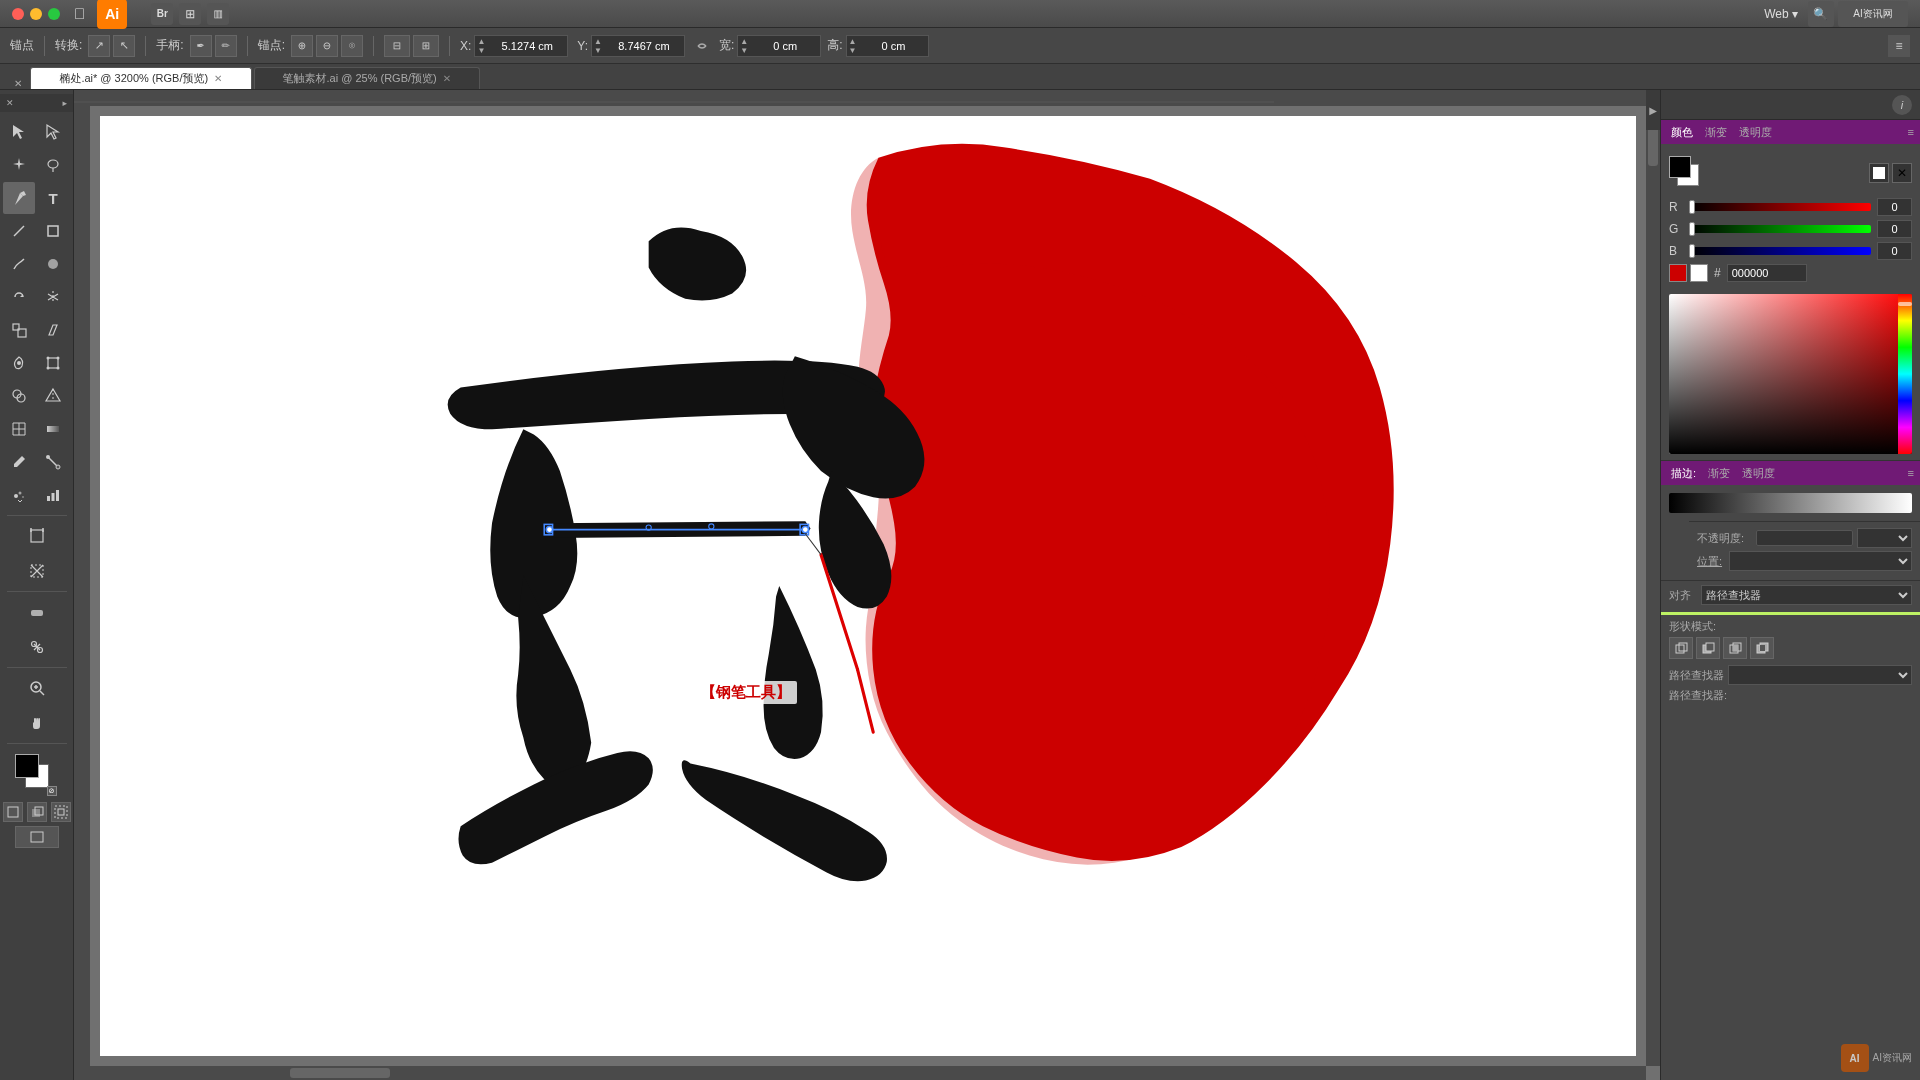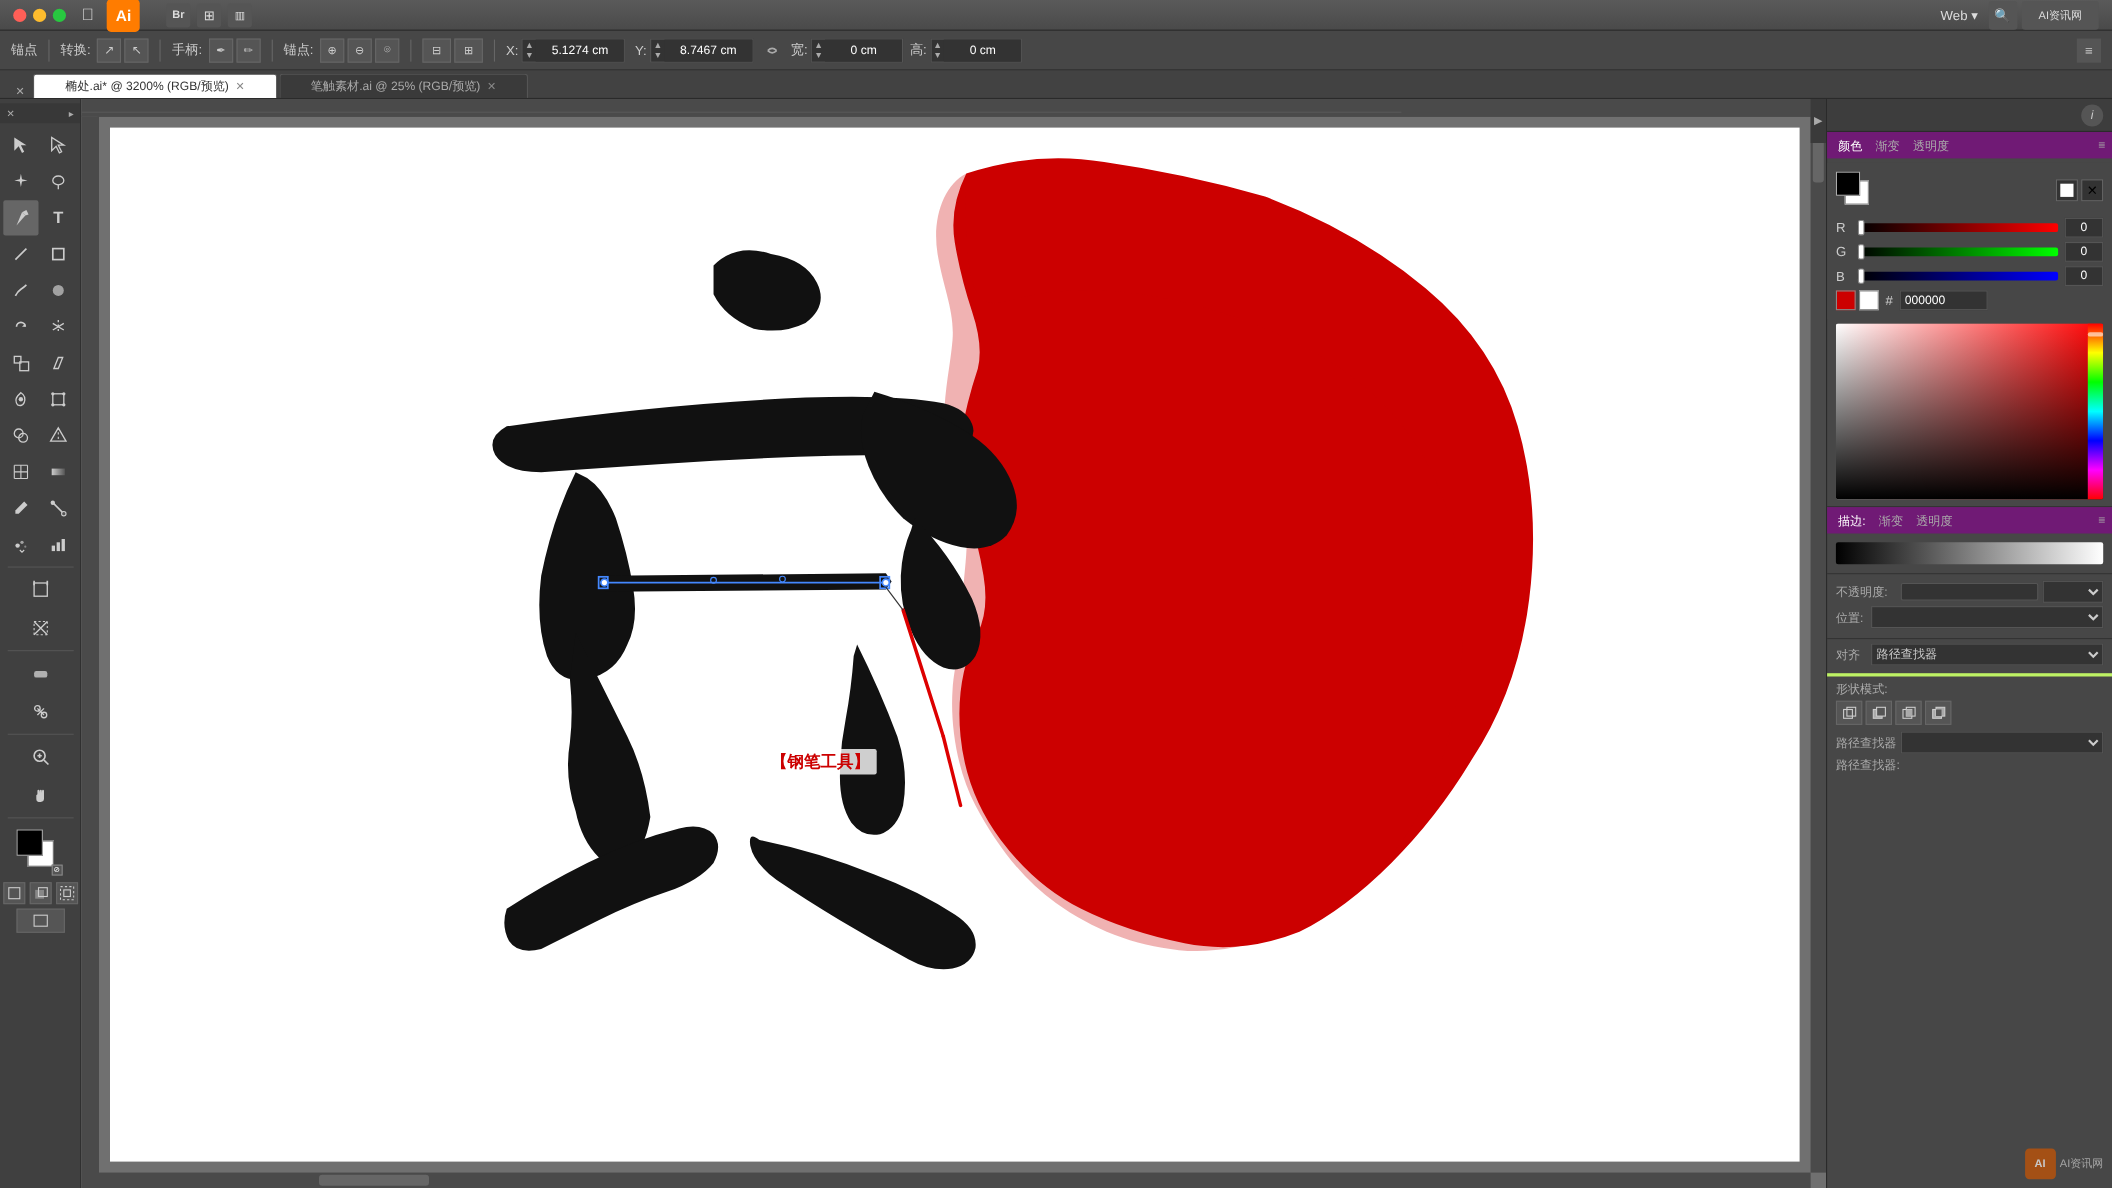--- a/index.html
+++ b/index.html
@@ -631,30 +631,30 @@
         <span class="panel-section-tab active">描边:</span>
         <span class="panel-section-tab">渐变</span>
         <span class="panel-section-tab">透明度</span>
         <div style="margin-left:auto;color:#aaa;cursor:pointer;font-size:11px;">≡</div>
       </div>
 
     </div>
 
     <div style="margin:4px 8px 8px;height:20px;background:linear-gradient(to right,#000,#555,#aaa,#fff);border-radius:2px;"></div>
 
-    <div style="padding:6px 8px;border-top:1px solid #333;">
+    <div style="padding:6px 8px;border-top:1px solid #333;margin-left:28px;">
       <div style="display:flex;align-items:center;gap:4px;margin-bottom:3px;">
         <span style="color:#aaa;font-size:11px;width:55px;">不透明度:</span>
         <div style="flex:1;height:16px;background:#333;border:1px solid #555;border-radius:2px;"></div>
         <select style="width:55px;height:20px;background:#333;border:1px solid #555;color:#ccc;font-size:11px;">
           <option></option>
         </select>
       </div>
       <div style="display:flex;align-items:center;gap:4px;margin-bottom:3px;">
-        <span style="color:#aaa;font-size:11px;width:28px;">位置:</span>
+        <span style="color:#aaa;font-size:11px;width:28px;text-decoration:underline;">位置:</span>
         <select style="flex:1;height:20px;background:#333;border:1px solid #555;color:#ccc;font-size:11px;">
           <option></option>
         </select>
       </div>
     </div>
 
     <div style="border-top:1px solid #333;padding:4px 8px;">
       <div style="display:flex;align-items:center;gap:4px;margin-bottom:3px;">
         <span style="color:#aaa;font-size:11px;width:28px;">对齐</span>
         <select style="flex:1;height:20px;background:#333;border:1px solid #555;color:#ccc;font-size:11px;">

